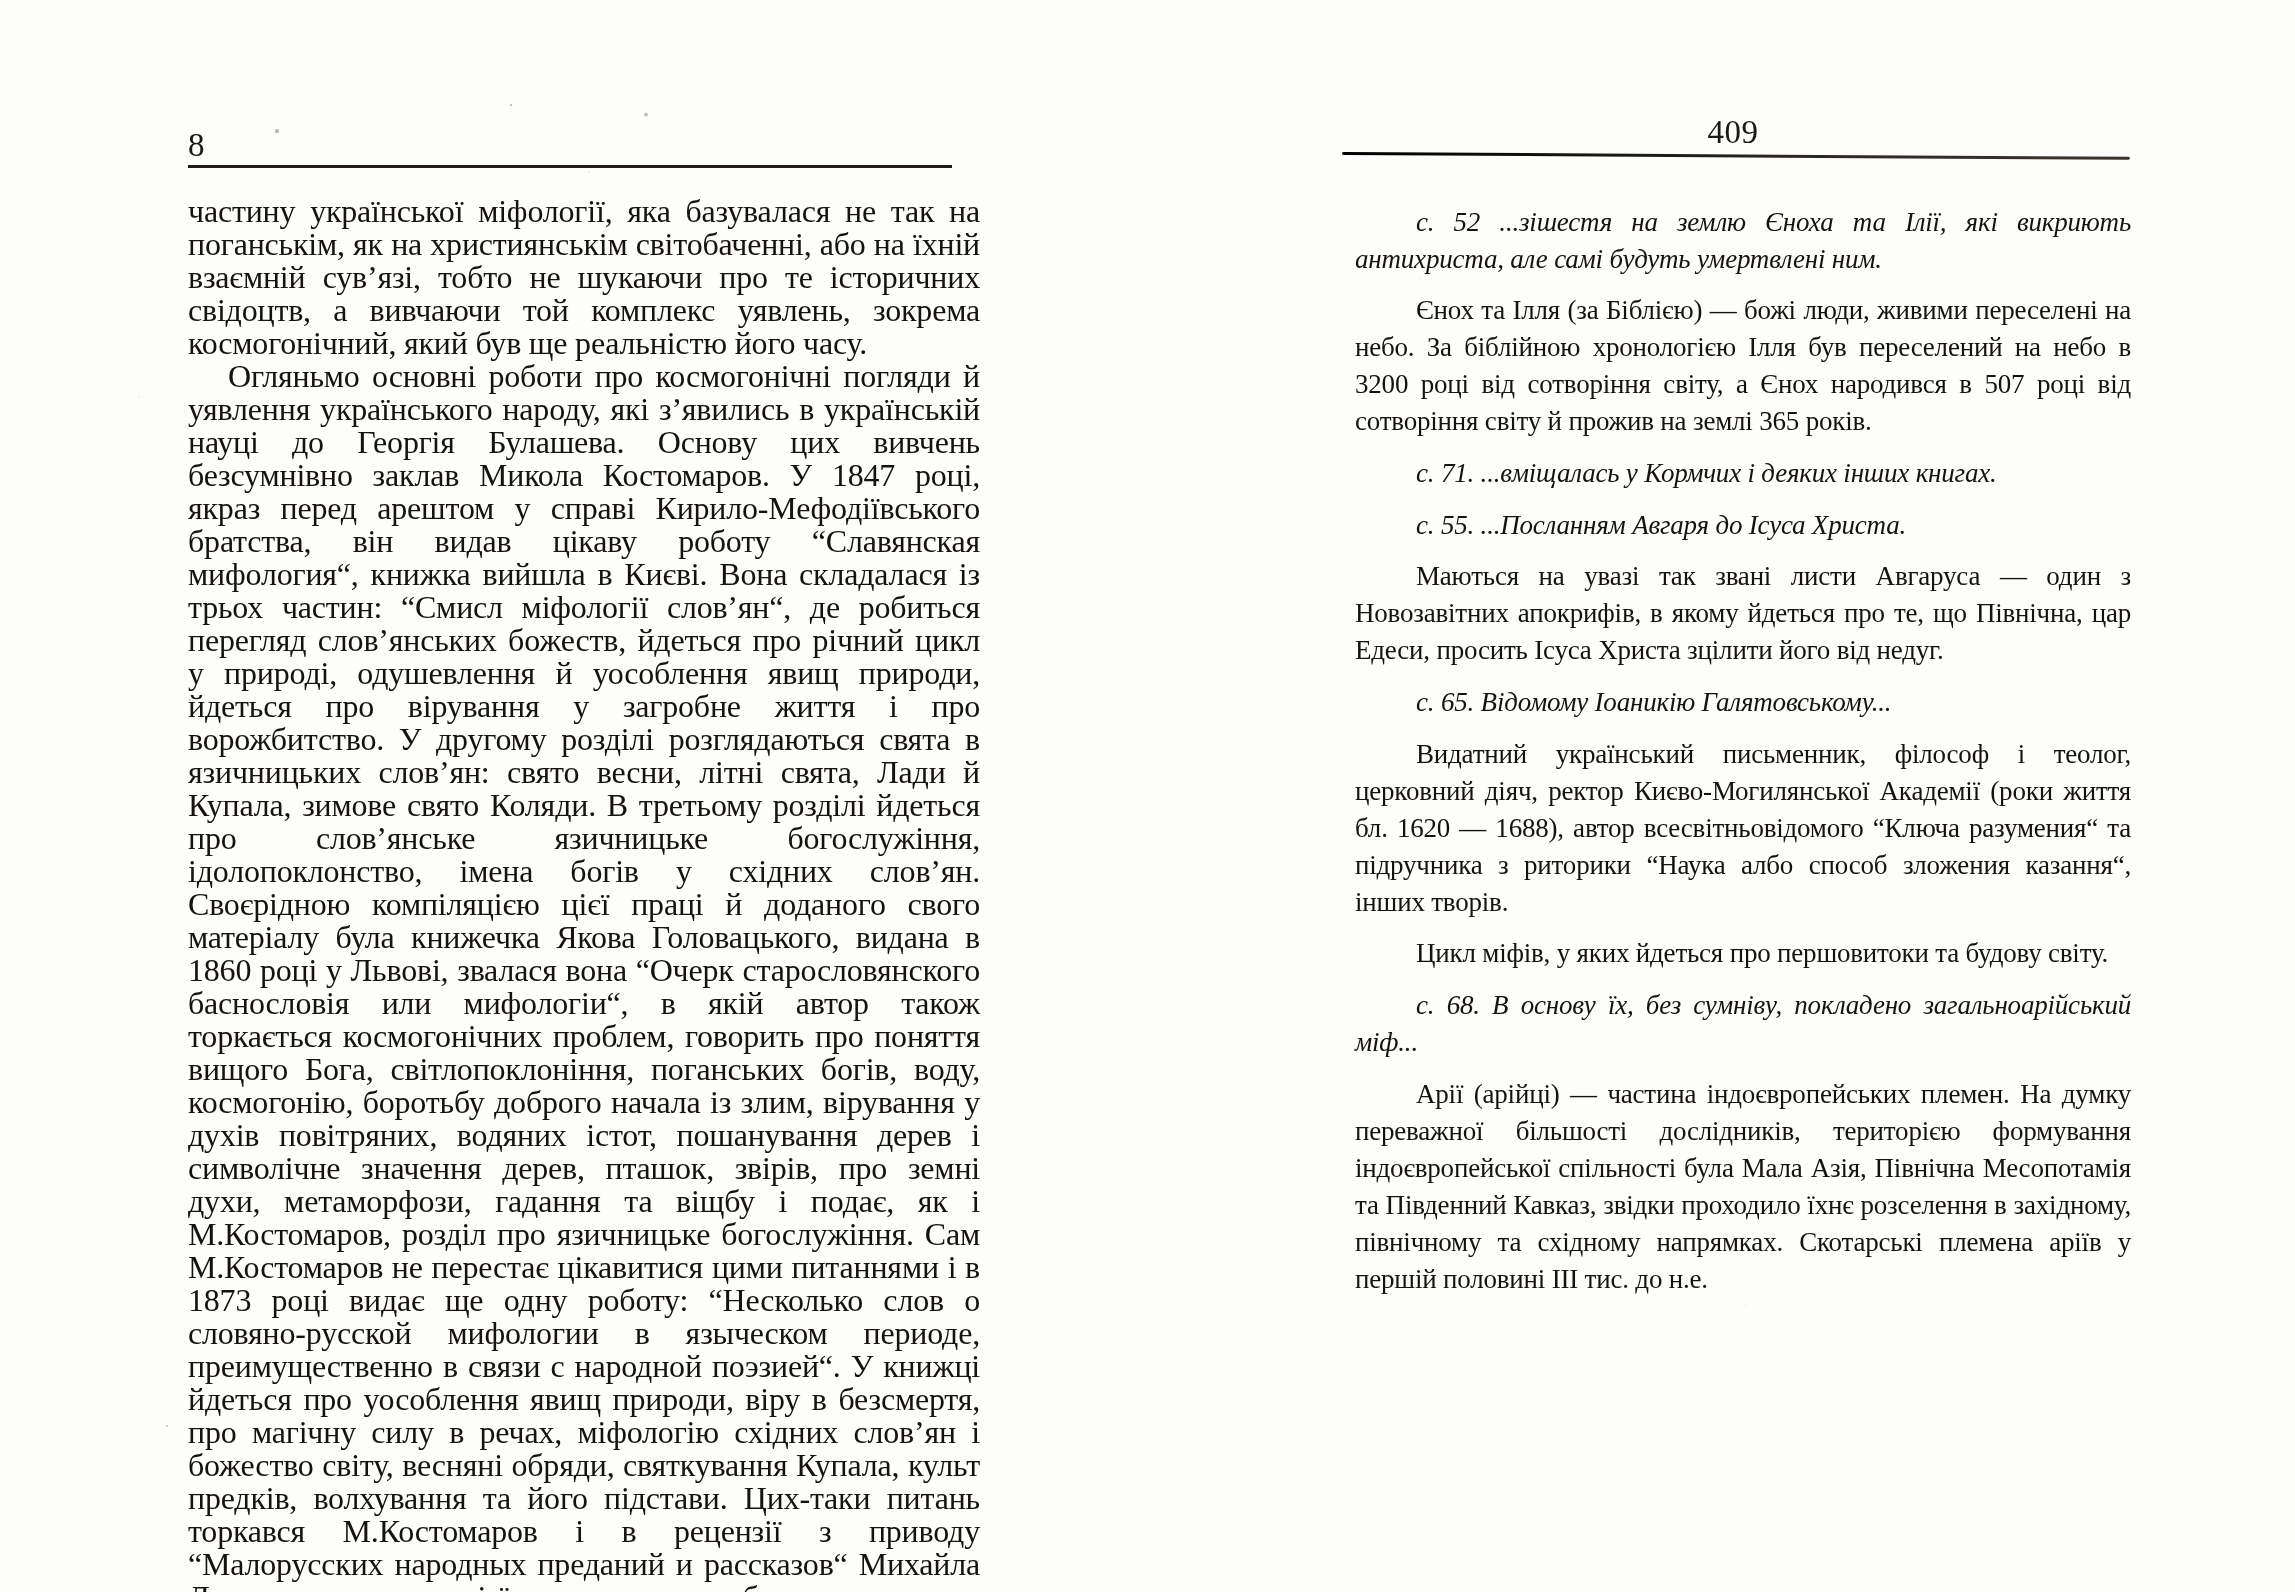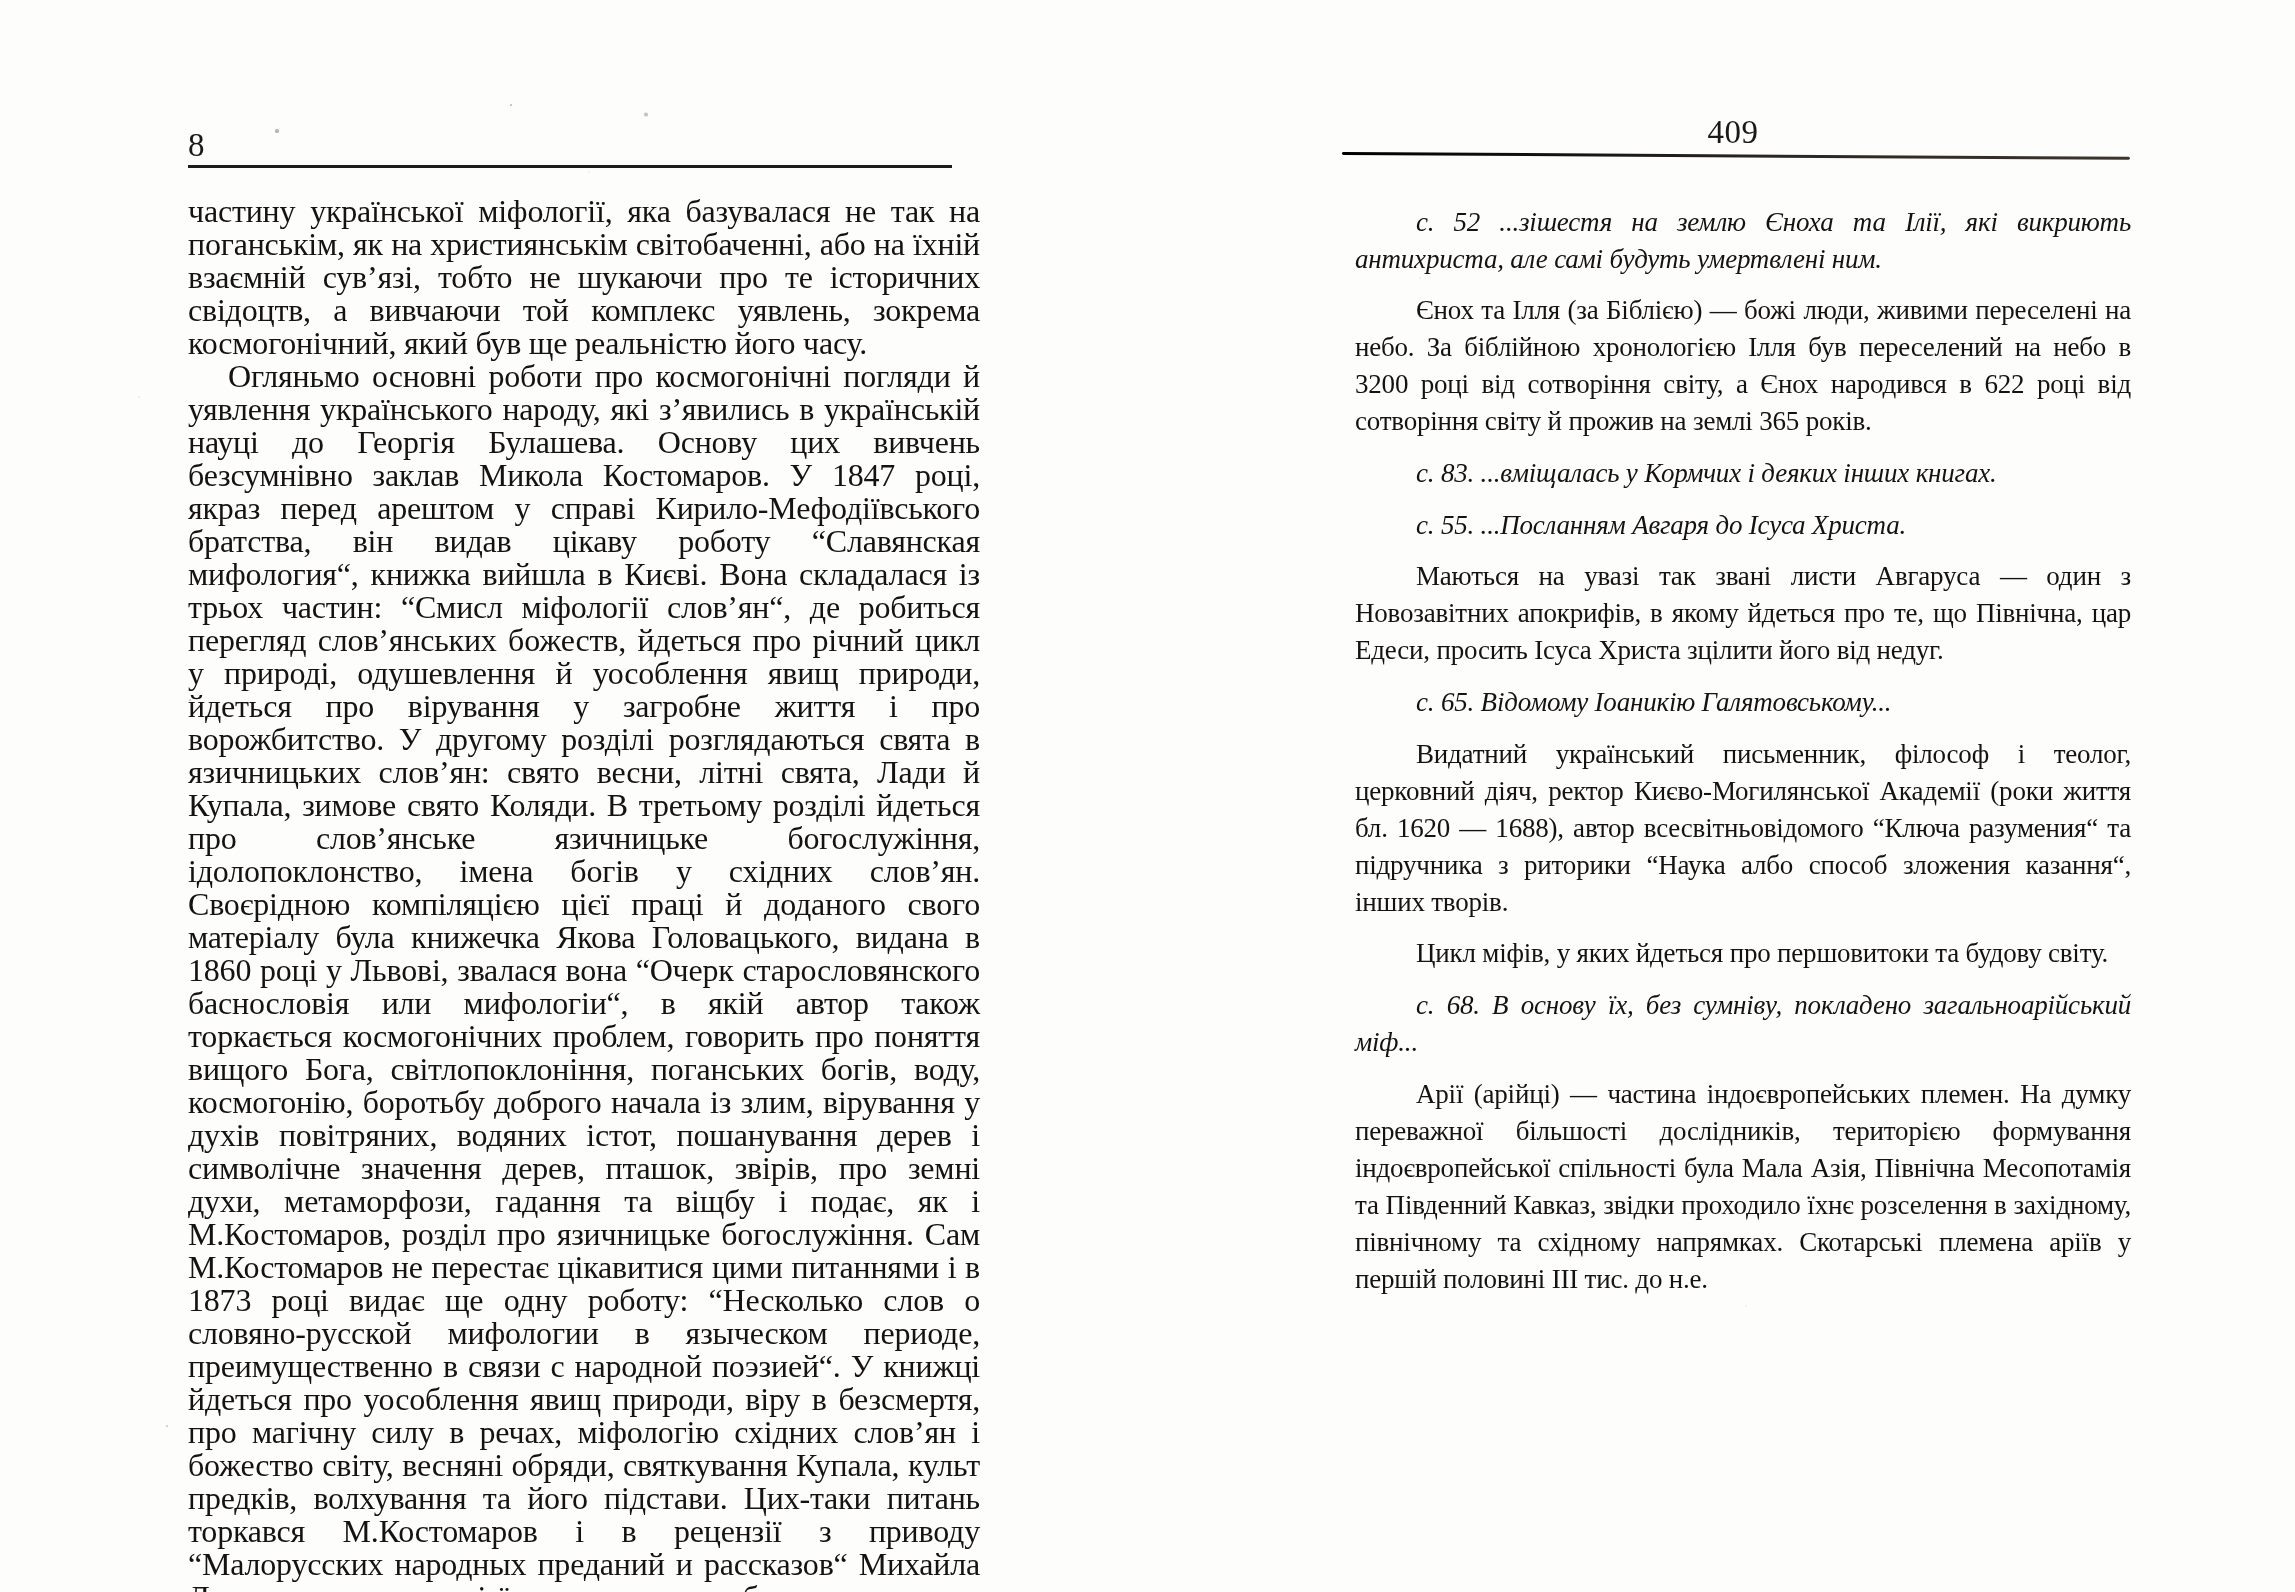--- a/index.html
+++ b/index.html
@@ -74,22 +74,22 @@
       </div>
   </section>
 
   <section class="page page-right">
     <header>
       <span class="pagenum">409</span>
       <div class="rule rule-right"></div>
     </header>
     <div class="body body-right" id="right-body">
         <p class="quote">с. 52 ...зішестя на землю Єноха та Ілії, які викриють антихриста, але самі будуть умертвлені ним.</p>
-        <p class="body">Єнох та Ілля (за Біблією) — божі люди, живими переселені на небо. За біблійною хронологією Ілля був переселений на небо в 3200 році від сотворіння світу, а Єнох народився в 622 році від сотворіння світу й прожив на землі 365 років.</p>
-        <p class="quote">с. 83. ...вміщалась у Кормчих і деяких інших книгах.</p>
+        <p class="body">Єнох та Ілля (за Біблією) — божі люди, живими переселені на небо. За біблійною хронологією Ілля був переселений на небо в 3200 році від сотворіння світу, а Єнох народився в 507 році від сотворіння світу й прожив на землі 365 років.</p>
+        <p class="quote">с. 71. ...вміщалась у Кормчих і деяких інших книгах.</p>
         <p class="quote">с. 55. ...Посланням Авгаря до Ісуса Христа.</p>
         <p class="body">Маються на увазі так звані листи Авгаруса — один з Новозавітних апокрифів, в якому йдеться про те, що Північна, цар Едеси, просить Ісуса Христа зцілити його від недуг.</p>
         <p class="quote">с. 65. Відомому Іоаникію Галятовському...</p>
         <p class="body">Видатний український письменник, філософ і теолог, церковний діяч, ректор Києво-Могилянської Академії (роки життя бл. 1620 — 1688), автор всесвітньовідомого “Ключа разумения“ та підручника з риторики “Наука албо способ зложения казання“, інших творів.</p>
         <p class="body">Цикл міфів, у яких йдеться про першовитоки та будову світу.</p>
         <p class="quote">с. 68. В основу їх, без сумніву, покладено загальноарійський міф...</p>
         <p class="body">Арії (арійці) — частина індоєвропейських племен. На думку переважної більшості дослідників, територією формування індоєвропейської спільності була Мала Азія, Північна Месопотамія та Південний Кавказ, звідки проходило їхнє розселення в західному, північному та східному напрямках. Скотарські племена аріїв у першій половині III тис. до н.е.</p>
       </div>
   </section>
 

